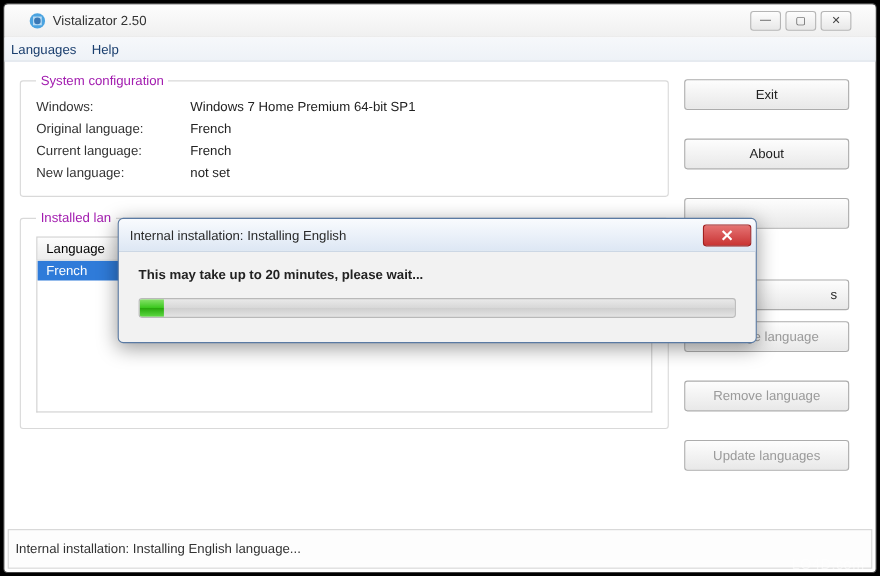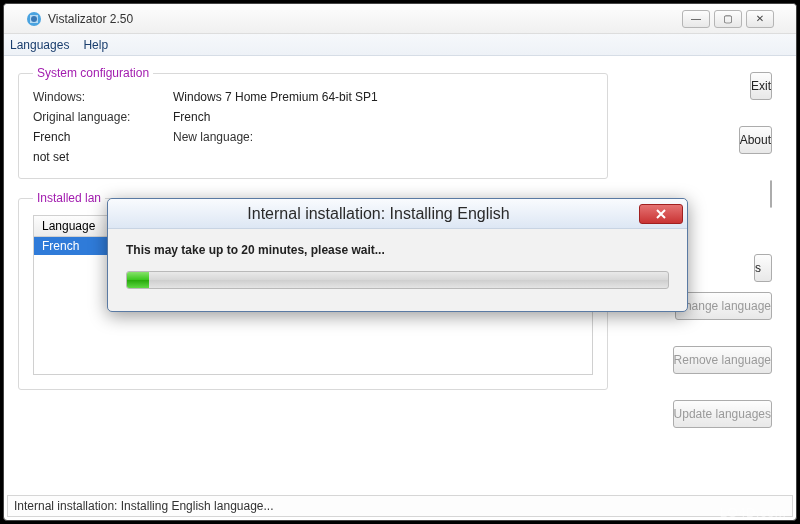--- a/index.html
+++ b/index.html
@@ -11,35 +11,35 @@
 .winbtns { display: flex; gap: 4px; }
 .winbtn { width: 28px; height: 18px; border: 1px solid #b5b5b5; border-radius: 3px; background: linear-gradient(#fdfdfd,#e8e8e8); display: flex; align-items: center; justify-content: center; font-size: 10px; color: #444; }
 .menubar { height: 22px; display: flex; align-items: center; padding: 0 6px; background: linear-gradient(#f6f8fb,#eef2f7); border-bottom: 1px solid #d6dde6; font-size: 12px; color: #1a3e6e; }
 .menubar span { margin-right: 14px; }
 .content { position: relative; padding: 10px 14px; height: calc(100% - 30px - 22px - 24px); }
 fieldset.group { border: 1px solid #d9d9d9; border-radius: 3px; padding: 10px 14px 14px; margin-bottom: 12px; }
 fieldset.group legend { padding: 0 4px; font-size: 12px; color: #a21caf; }
 .sysgrid { display: grid; grid-template-columns: 140px 1fr; row-gap: 6px; font-size: 12px; color: #222; }
 .sysgrid .lbl { color: #333; }
 .sysgrid .val { font-weight: normal; }
-.rightbtns { position: absolute; right: 24px; top: 16px; width: 150px; display: flex; flex-direction: column; gap: 10px; align-items: flex-end; }
+.rightbtns { position: absolute; right: 24px; top: 16px; width: 150px; display: flex; flex-direction: column; gap: 10px; }
 .btn { height: 28px; border: 1px solid #acacac; border-radius: 3px; background: linear-gradient(#fdfdfd,#e8e8e8); font-size: 12px; color: #222; display: flex; align-items: center; justify-content: center; }
 .btn.disabled { color: #9a9a9a; }
 .sysgroup-wrap { width: 590px; }
 .instgroup-wrap { width: 590px; }
 .listhdr { height: 22px; background: linear-gradient(#fdfdfd,#ececec); border: 1px solid #d0d0d0; display: flex; align-items: center; font-size: 12px; }
 .listhdr .col { padding: 0 8px; border-right: 1px solid #d9d9d9; height: 100%; display: flex; align-items: center; }
 .listbody { border: 1px solid #d0d0d0; border-top: none; height: 138px; background: #fff; overflow: hidden; }
 .listrow { height: 18px; display: flex; align-items: center; font-size: 12px; background: #2f7bd9; color: #fff; }
 .listrow .cell { padding: 0 8px; }
-.statusbar { position: absolute; left: 3px; right: 3px; bottom: 3px; border: 1px solid #d6d6d6; height: 22px; display: flex; align-items: center; padding: 0 6px; font-size: 12px; color: #333; background: #fdfdfd; }
+.statusbar { position: absolute; left: 3px; right: 3px; bottom: 3px; border: 1px solid #d6d6d6; height: 36px; display: flex; align-items: center; padding: 0 6px; font-size: 12px; color: #333; background: #fdfdfd; }
 .watermark { position: absolute; right: 14px; bottom: 4px; font-size: 13px; color: rgba(255,255,255,0.55); font-family: Arial, sans-serif; letter-spacing: 0.5px; z-index: 100; }
 .dialog { position: absolute; left: 107px; top: 198px; width: 581px; background: #f2f2f2; border: 1px solid #5a7aa3; border-radius: 5px; box-shadow: 0 4px 18px rgba(0,0,0,0.4); z-index: 50; }
 .dlg-titlebar { height: 30px; background: linear-gradient(#f9fbfe,#dde7f4); border-bottom: 1px solid #c8d4e3; border-radius: 5px 5px 0 0; display: flex; align-items: center; padding: 0 4px 0 10px; }
-.dlg-titlebar .dlg-title { flex: 1; font-size: 16px; color: #2a2a2a; text-align: center; }
+.dlg-titlebar .dlg-title { flex: 1; font-size: 12px; color: #2a2a2a; }
 .dlg-close { width: 44px; height: 20px; border-radius: 3px; background: linear-gradient(#e57373,#c93434); border: 1px solid #a02020; display: flex; align-items: center; justify-content: center; color: #fff; font-size: 11px; font-weight: bold; }
 .dlg-body { padding: 14px 18px 22px; }
 .dlg-msg { font-size: 12px; font-weight: bold; color: #222; margin-bottom: 14px; }
 .progress-outer { height: 18px; border: 1px solid #b9b9b9; border-radius: 3px; background: linear-gradient(#e9e9e9,#d8d8d8 48%,#cfcfcf 52%,#e4e4e4); position: relative; overflow: hidden; }
 .progress-fill { position: absolute; left: 0; top: 0; bottom: 0; width: 4%; background: linear-gradient(#86e26a,#3cc81f 48%,#28a90c 52%,#5ed943); }
 </style>
 </head>
 <body>
 
 <div class="mainwin">
@@ -65,20 +65,21 @@
   <div class="content">
 
     <div class="sysgroup-wrap">
       <fieldset class="group">
         <legend>System configuration</legend>
         <div class="sysgrid">
           <div class="lbl">Windows:</div>
           <div class="val">Windows 7 Home Premium 64-bit SP1</div>
           <div class="lbl">Original language:</div>
           <div class="val">French</div>
+          <div class="lbl">Current language:</div>
           <div class="val">French</div>
           <div class="lbl">New language:</div>
           <div class="val" style="font-weight:normal">not set</div>
         </div>
       </fieldset>
     </div>
 
     <div class="instgroup-wrap">
       <fieldset class="group">
         <legend>Installed lan</legend>

